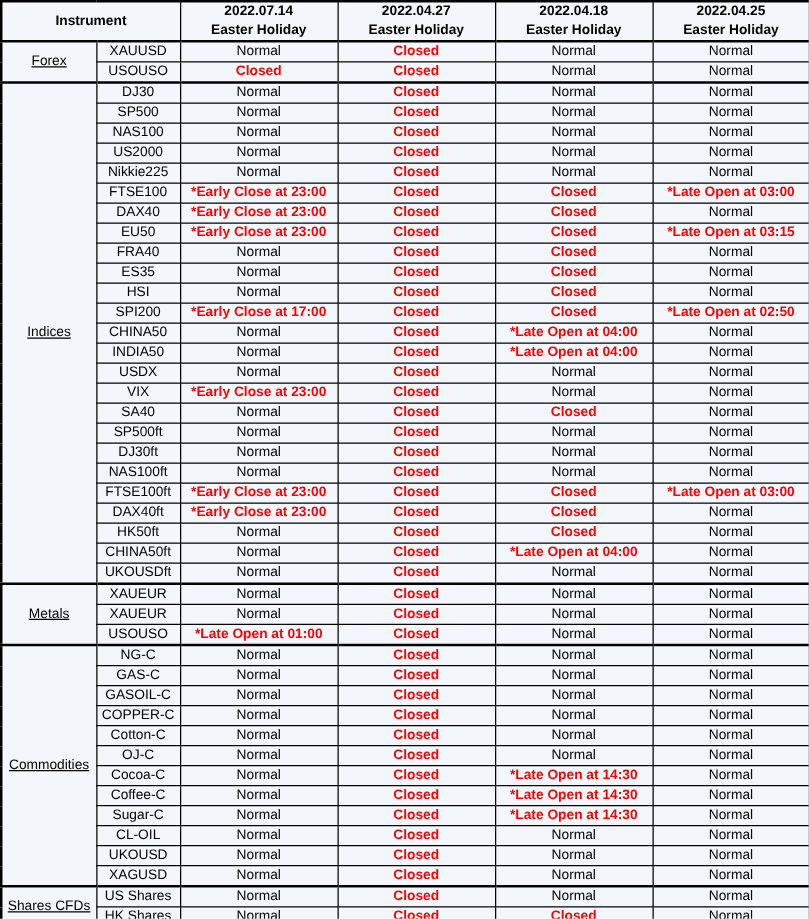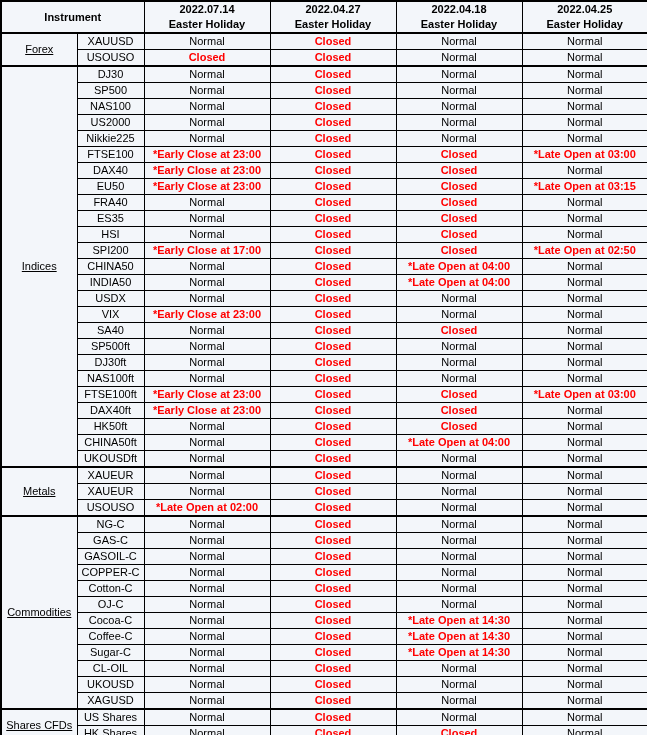--- a/index.html
+++ b/index.html
@@ -299,21 +299,21 @@
         </tr>
         <tr>
           <td class="instrument">XAUEUR</td>
           <td class="status">Normal</td>
           <td class="status alert">Closed</td>
           <td class="status">Normal</td>
           <td class="status">Normal</td>
         </tr>
         <tr>
           <td class="instrument">USOUSO</td>
-          <td class="status alert">*Late Open at 02:00</td>
+          <td class="status alert">*Late Open at 01:00</td>
           <td class="status alert">Closed</td>
           <td class="status">Normal</td>
           <td class="status">Normal</td>
         </tr>
         <tr class="group-start">
           <td class="category" rowspan="12">Commodities</td>
           <td class="instrument">NG-C</td>
           <td class="status">Normal</td>
           <td class="status alert">Closed</td>
           <td class="status">Normal</td>

